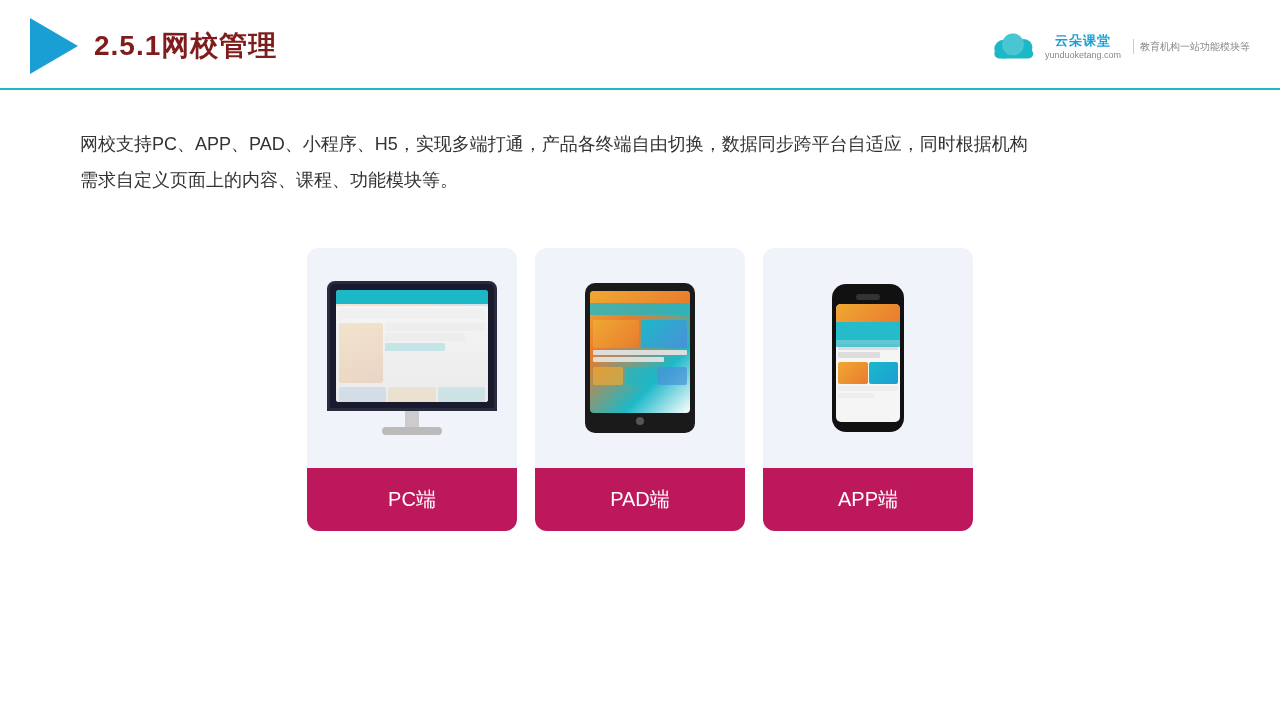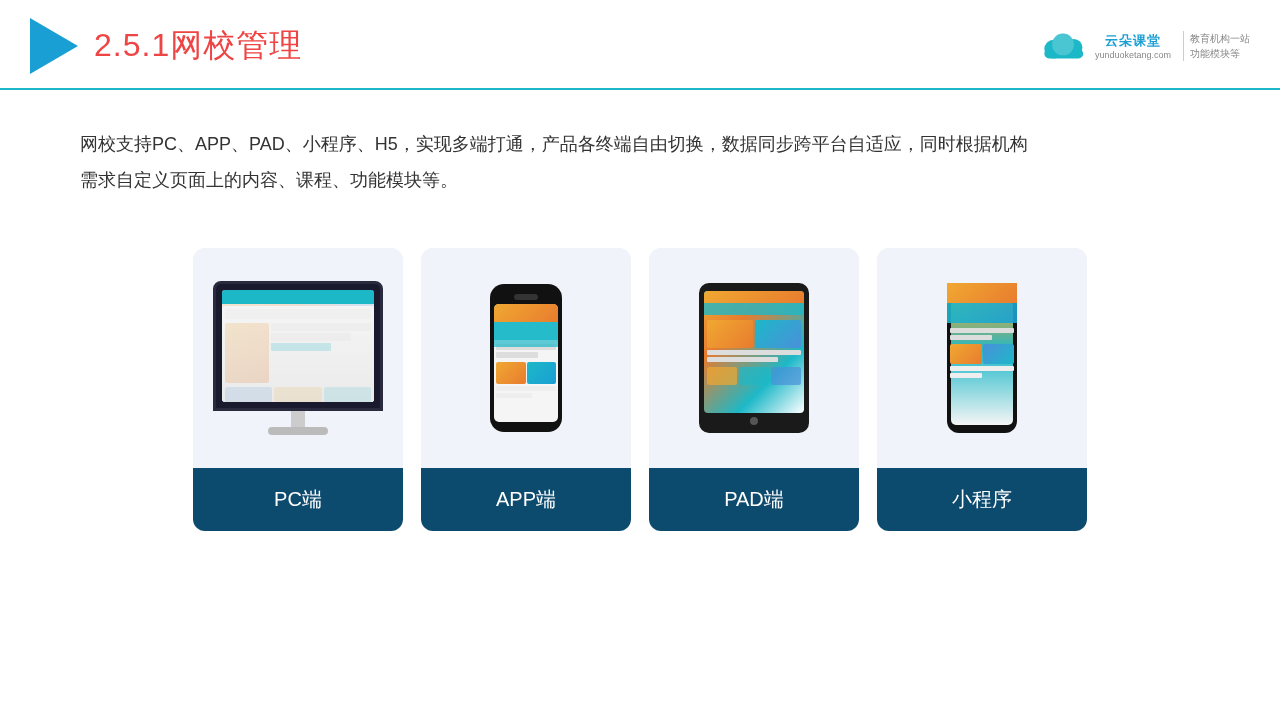--- a/index.html
+++ b/index.html
@@ -26,23 +26,23 @@
       gap: 16px;
     }
     .logo-triangle {
       width: 0;
       height: 0;
       border-top: 28px solid transparent;
       border-bottom: 28px solid transparent;
       border-left: 48px solid #1a9fd4;
     }
     .page-title {
-      font-size: 32px;
-      font-weight: normal;
-      color: #ef4444;
+      font-size: 28px;
+      font-weight: bold;
+      color: #7f1d1d;
       letter-spacing: 1px;
     }
     .header-right {
       display: flex;
       align-items: center;
       gap: 8px;
     }
     .brand-logo {
       display: flex;
       flex-direction: column;
@@ -57,21 +57,21 @@
       color: #1a9fd4;
       font-weight: bold;
       letter-spacing: 1px;
     }
     .brand-url {
       font-size: 9px;
       color: #888;
     }
     .brand-slogan {
       display: flex;
-      flex-direction: column;
+      flex-direction: row;
       font-size: 10px;
       color: #888;
       line-height: 1.5;
       margin-left: 4px;
       border-left: 1px solid #ccc;
       padding-left: 6px;
     }
 
     
     .description {
@@ -102,21 +102,21 @@
     .card-image-area {
       height: 220px;
       display: flex;
       align-items: center;
       justify-content: center;
       background: #f0f4fa;
       padding: 16px;
     }
 
     .card-label {
-      background: #0c4a6e;
+      background: #be185d;
       color: #fff;
       text-align: center;
       font-size: 20px;
       padding: 18px 0;
       font-weight: 500;
     }
 
     
     
     .pc-monitor {
@@ -382,45 +382,20 @@
         </div>
         <div class="monitor-neck"></div>
         <div class="monitor-base"></div>
       </div>
     </div>
     <div class="card-label">PC端</div>
   </div>
 
   <div class="card">
     <div class="card-image-area">
-      <div class="phone-app">
-        <div class="phone-app-notch"></div>
-        <div class="phone-app-screen">
-          <div style="position:absolute;top:0;left:0;right:0;bottom:0;">
-            <div style="height:18px;background:linear-gradient(135deg,#f0a832,#e87c2e);"></div>
-            <div style="height:18px;background:#1db8c8;opacity:0.85;"></div>
-            <div style="padding:2px;display:flex;flex-direction:column;gap:2px;margin-top:2px;">
-              <div style="height:6px;background:#ddd;border-radius:1px;"></div>
-              <div style="height:6px;background:#ddd;border-radius:1px;width:70%;"></div>
-              <div style="display:flex;gap:1px;margin-top:2px;">
-                <div style="flex:1;height:22px;background:linear-gradient(135deg,#f0a832,#e87c2e);border-radius:2px;"></div>
-                <div style="flex:1;height:22px;background:linear-gradient(135deg,#1db8c8,#1a9fd4);border-radius:2px;"></div>
-              </div>
-              <div style="height:5px;background:#eee;border-radius:1px;"></div>
-              <div style="height:5px;background:#eee;border-radius:1px;width:60%;"></div>
-            </div>
-          </div>
-        </div>
-      </div>
-    </div>
-    <div class="card-label">APP端</div>
-  </div>
-
-  <div class="card">
-    <div class="card-image-area">
       <div class="tablet-device">
         <div class="tablet-screen">
           <div style="position:absolute;top:0;left:0;right:0;bottom:0;">
             <div style="height:12px;background:linear-gradient(135deg,#f0a832,#e87c2e);"></div>
             <div style="height:12px;background:#1db8c8;opacity:0.8;"></div>
             <div style="padding:3px;display:flex;flex-direction:column;gap:2px;margin-top:2px;">
               <div style="display:flex;gap:2px;">
                 <div style="flex:1;height:28px;background:linear-gradient(135deg,#f0a832,#e87c2e);border-radius:2px;"></div>
                 <div style="flex:1;height:28px;background:linear-gradient(135deg,#1db8c8,#4a90d9);border-radius:2px;"></div>
               </div>
@@ -435,37 +410,38 @@
           </div>
         </div>
         <div class="tablet-home"></div>
       </div>
     </div>
     <div class="card-label">PAD端</div>
   </div>
 
   <div class="card">
     <div class="card-image-area">
-      <div class="phone-device-mini">
-        <div class="phone-mini-notch"></div>
-        <div class="phone-mini-screen">
+      <div class="phone-app">
+        <div class="phone-app-notch"></div>
+        <div class="phone-app-screen">
           <div style="position:absolute;top:0;left:0;right:0;bottom:0;">
-            <div style="height:20px;background:linear-gradient(135deg,#f0a832,#e87c2e);"></div>
-            <div style="height:20px;background:linear-gradient(135deg,#1db8c8,#1a9fd4);opacity:0.9;"></div>
-            <div style="padding:3px;display:flex;flex-direction:column;gap:2px;margin-top:2px;">
-              <div style="height:5px;background:#ddd;border-radius:1px;"></div>
-              <div style="height:5px;background:#ddd;border-radius:1px;width:65%;"></div>
+            <div style="height:18px;background:linear-gradient(135deg,#f0a832,#e87c2e);"></div>
+            <div style="height:18px;background:#1db8c8;opacity:0.85;"></div>
+            <div style="padding:2px;display:flex;flex-direction:column;gap:2px;margin-top:2px;">
+              <div style="height:6px;background:#ddd;border-radius:1px;"></div>
+              <div style="height:6px;background:#ddd;border-radius:1px;width:70%;"></div>
               <div style="display:flex;gap:1px;margin-top:2px;">
-                <div style="flex:1;height:20px;background:linear-gradient(135deg,#f0a832,#e87c2e);border-radius:2px;"></div>
-                <div style="flex:1;height:20px;background:linear-gradient(135deg,#4a90d9,#1db8c8);border-radius:2px;"></div>
+                <div style="flex:1;height:22px;background:linear-gradient(135deg,#f0a832,#e87c2e);border-radius:2px;"></div>
+                <div style="flex:1;height:22px;background:linear-gradient(135deg,#1db8c8,#1a9fd4);border-radius:2px;"></div>
               </div>
               <div style="height:5px;background:#eee;border-radius:1px;"></div>
-              <div style="height:5px;background:#eee;border-radius:1px;width:50%;"></div>
+              <div style="height:5px;background:#eee;border-radius:1px;width:60%;"></div>
             </div>
           </div>
         </div>
       </div>
     </div>
-    <div class="card-label">小程序</div>
+    <div class="card-label">APP端</div>
   </div>
 
 
+
 </div>
 
 </body></html>

